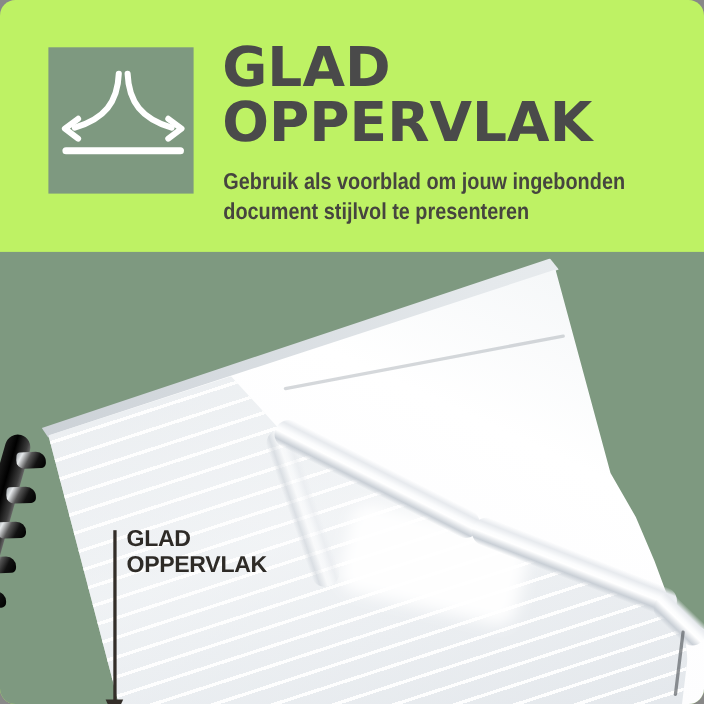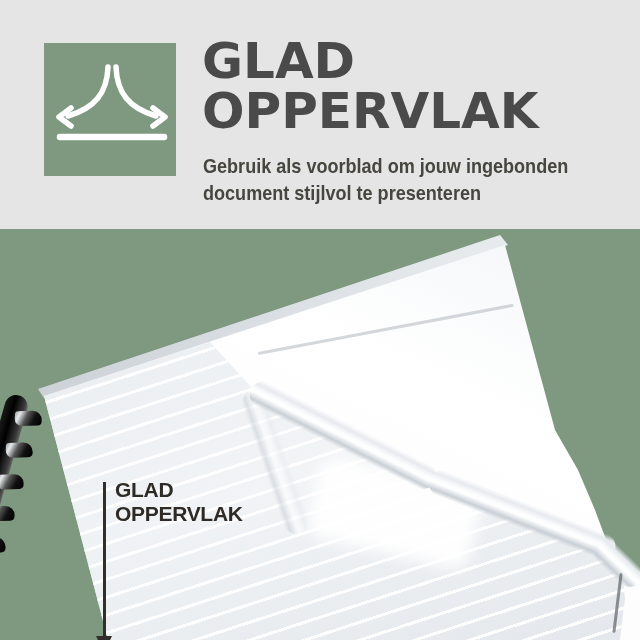--- a/index.html
+++ b/index.html
@@ -1,18 +1,18 @@
 <!DOCTYPE html>
 <html><head>
 <meta charset="utf-8">
 <style>
   html,body{margin:0;padding:0;background:#888;}
   .canvas{
     position:relative;width:640px;height:640px;overflow:hidden;
-    background:#e5e5e5;font-family:"Liberation Sans",sans-serif;
+    background:#bef264;font-family:"Liberation Sans",sans-serif;border-radius:14px;
     -webkit-font-smoothing:antialiased;
   }
   
   .icon-tile{
     position:absolute;left:44px;top:43px;width:132px;height:133px;
     background:#7E9980;
   }
   .icon-tile svg{position:absolute;left:0;top:0;}
   .title{
     position:absolute;left:202px;top:36px;

